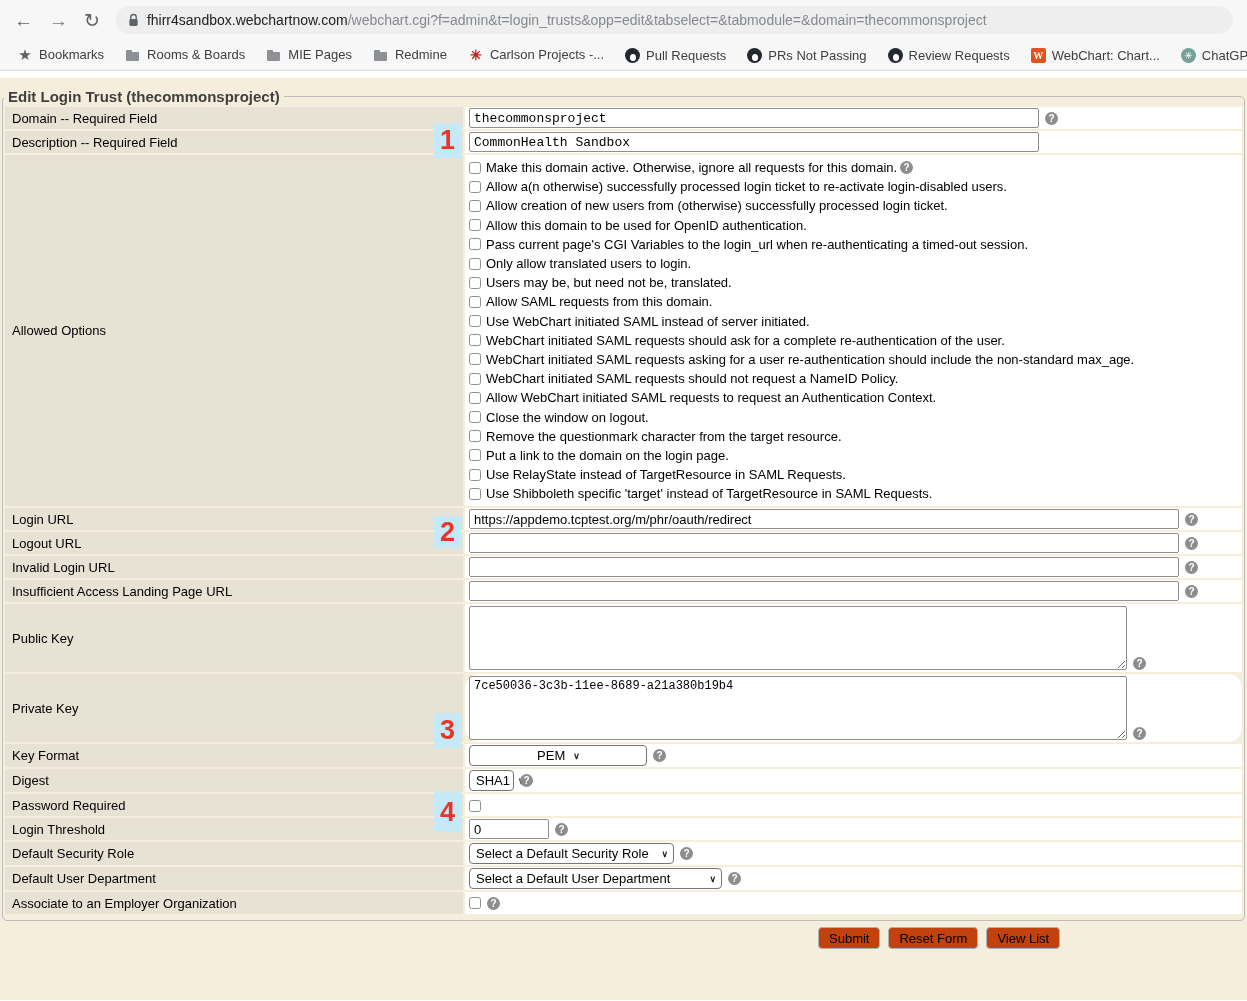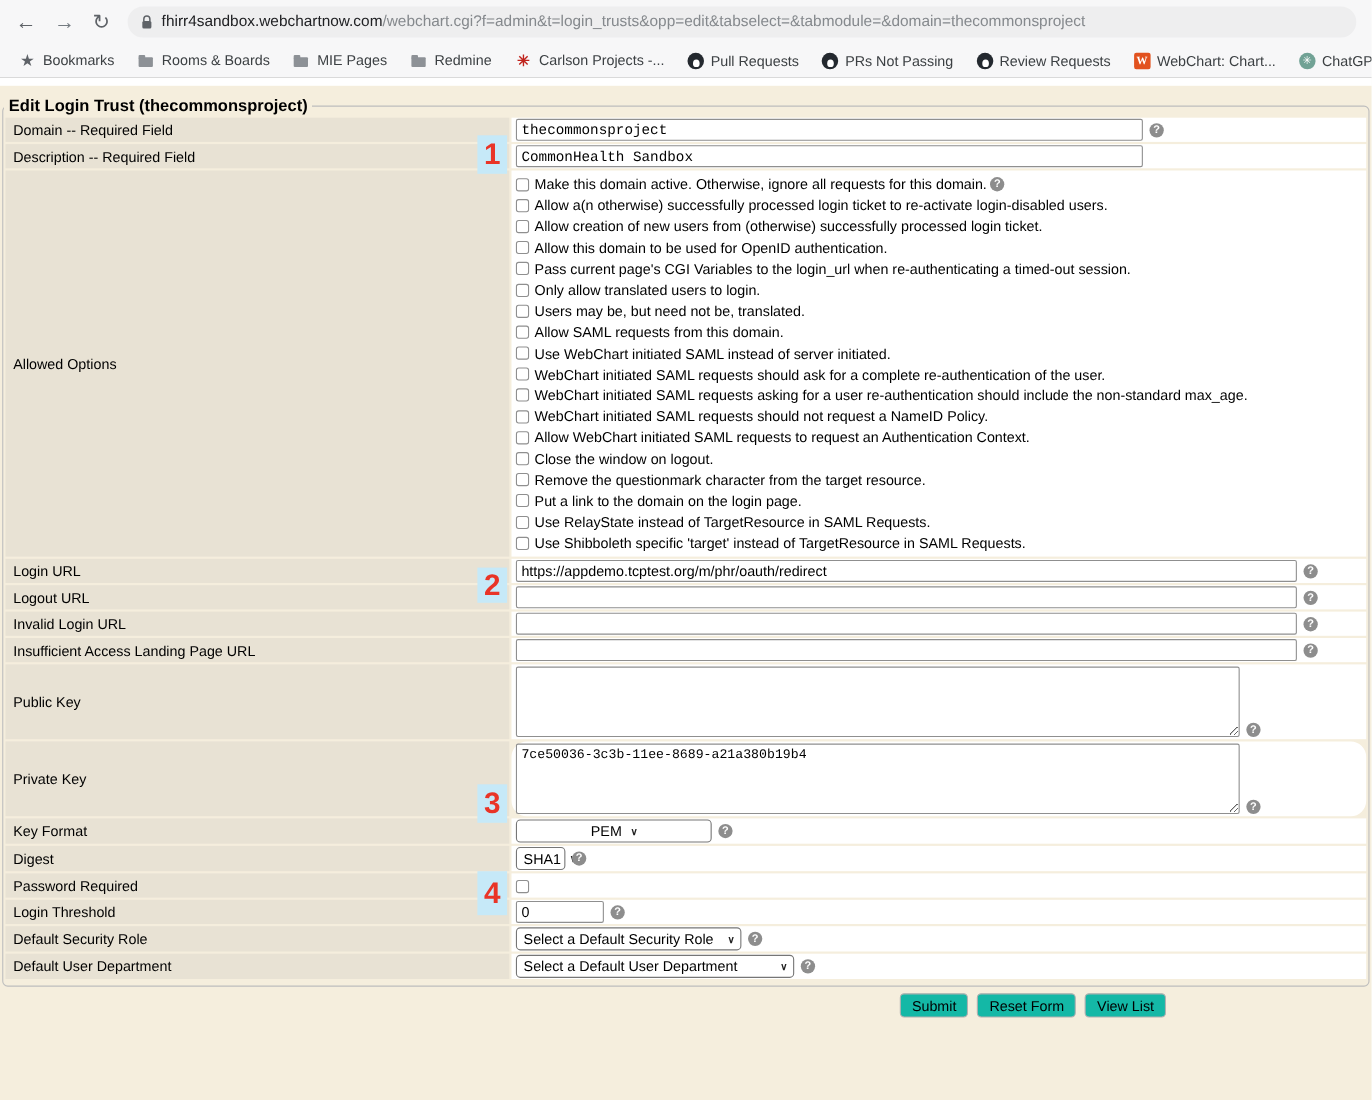--- a/index.html
+++ b/index.html
@@ -24,42 +24,42 @@
   .ic-github::before { content:""; position:absolute; left:5px; top:6px; width:6px; height:7px; background:#fff; border-radius:50% 50% 45% 45%; }
   .ic-webchart { background:#e2521f; border-radius:2px; width:15px; height:15px; }
   .ic-webchart::before { content:"W"; color:#fff; font-weight:bold; font-size:10px; font-family:"Liberation Serif",serif; }
   .ic-chatgpt { background:#71a295; border-radius:50%; width:15px; height:15px; }
   .ic-chatgpt::before { content:"✳"; color:#fff; font-size:10px; }
   .gap-band { height:7px; background:#ffffff; }
 
   
   .page { position:relative; background:#f5eedd; height:922px; padding-top:10px; }
   fieldset.frame { margin:0 2px; border:1px solid #bdbdbd; border-radius:5px; padding:0 0 4px 0; }
-  legend.title { color:#000000; font-weight:bold; font-size:15px; padding:0 4px; margin-left:1px; }
+  legend.title { color:#404040; font-weight:bold; font-size:15px; padding:0 4px; margin-left:1px; }
   table.form { width:100%; border-collapse:separate; border-spacing:2px; font-size:13px; }
   td.lbl { background:#e8e2d4; width:458px; padding:3px 7px; color:#000; vertical-align:middle; }
   td.val { background:#ffffff; padding:1px 4px; vertical-align:middle; }
   tr.std td { height:22px; }
 
   .ti { height:20px; border:1px solid #8f8f8f; border-radius:2px; background:#fff; font-size:13px; font-family:inherit; padding:1px 4px; vertical-align:middle; }
   .w570 { width:570px;font-family:Liberation Mono, monospace; } .w710 { width:710px; } .w80 { width:80px; }
   .flexline { display:flex; align-items:center; gap:6px; }
   .flexbottom { display:flex; align-items:flex-end; gap:6px; }
   textarea.ta { width:658px; height:64px; border:1px solid #8f8f8f; border-radius:2px; font-family:"Liberation Mono","DejaVu Sans Mono",monospace; font-size:12px; padding:2px 4px; background:#fff; }
   .help { width:13px; height:13px; border-radius:50%; background:#8d8d8d; color:#fff; font-size:10px; font-weight:bold; display:inline-flex; align-items:center; justify-content:center; flex:none; cursor:pointer; }
   .sel { display:inline-flex; align-items:center; justify-content:space-between; border:1px solid #767676; border-radius:4px; background:#fff; height:21px; padding:0 5px 0 6px; font-size:13px; gap:8px; cursor:pointer; }
   .sel .chev { font-size:9px; color:#222; font-weight:bold; }
   .w165 { width:165px; } .w185 { width:178px;justify-content:center; } .w68 { width:45px; } .w205 { width:205px; } .w253 { width:253px; }
   .cb { width:12px; height:12px; border:1px solid #8f8f8f; border-radius:2.5px; background:#fff; flex:none; cursor:pointer; }
 
   ul.cb-list { list-style:none; padding:2px 0; }
   ul.cb-list li { display:flex; align-items:center; gap:5px; height:19.2px; }
 
   .buttons-row { display:flex; gap:8px; padding:6px 0 0 818px; }
-  .btn { background:#14b8a6; border:1px solid #b0b0b0; border-radius:4px; height:22px; padding:0 10px; font-size:13px; color:#000; font-family:inherit; cursor:pointer; }
+  .btn { background:#c2410c; border:1px solid #b0b0b0; border-radius:4px; height:22px; padding:0 10px; font-size:13px; color:#000; font-family:inherit; cursor:pointer; }
 
   .callout { position:absolute; left:434px; width:27px; background:#c6e9f8; color:#e93427; font-weight:bold; font-size:27px; display:flex; align-items:center; justify-content:center; z-index:5; font-family:"Liberation Sans",sans-serif; }
   .a1 { top:45px; height:35px; }
   .a2 { top:438px; height:32px; }
   .a3 { top:635px; height:35px; }
   .a4 { top:714px; height:40px; }
 </style>
 </head>
 <body>
 
@@ -387,20 +387,29 @@
         <td class="val">
           <div class="flexline">
             <span class="sel w253">
               <span>Select a Default User Department</span>
               <span class="chev">∨</span>
             </span>
             <span class="help">?</span>
           </div>
         </td>
       </tr>
+      <tr class="std">
+        <td class="lbl">Associate to an Employer Organization</td>
+        <td class="val">
+          <div class="flexline">
+            <span class="cb"></span>
+            <span class="help">?</span>
+          </div>
+        </td>
+      </tr>
     </tbody>
       </table>
   </fieldset>
 
   <div class="buttons-row">
     <button class="btn">Submit</button>
     <button class="btn">Reset Form</button>
     <button class="btn">View List</button>
   </div>
 </div>

